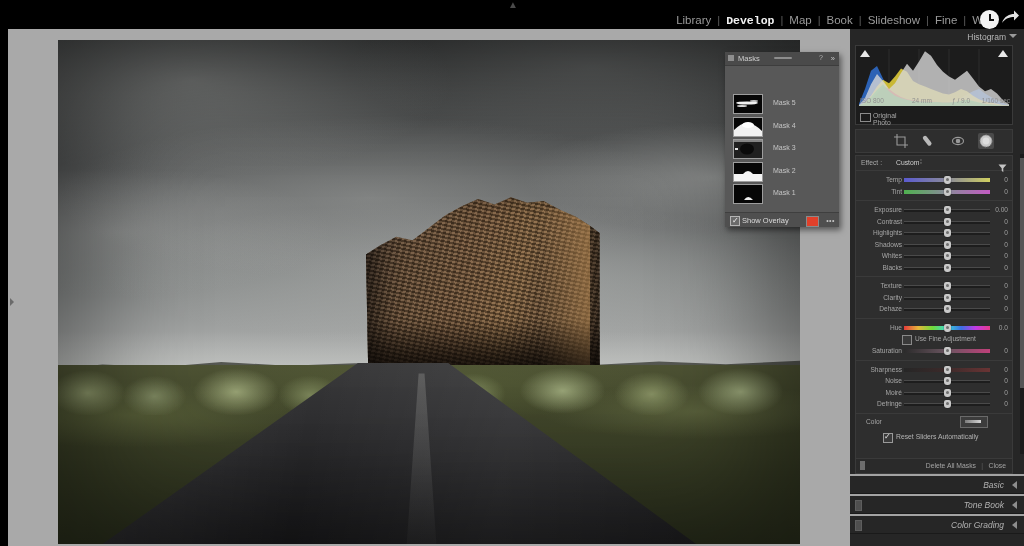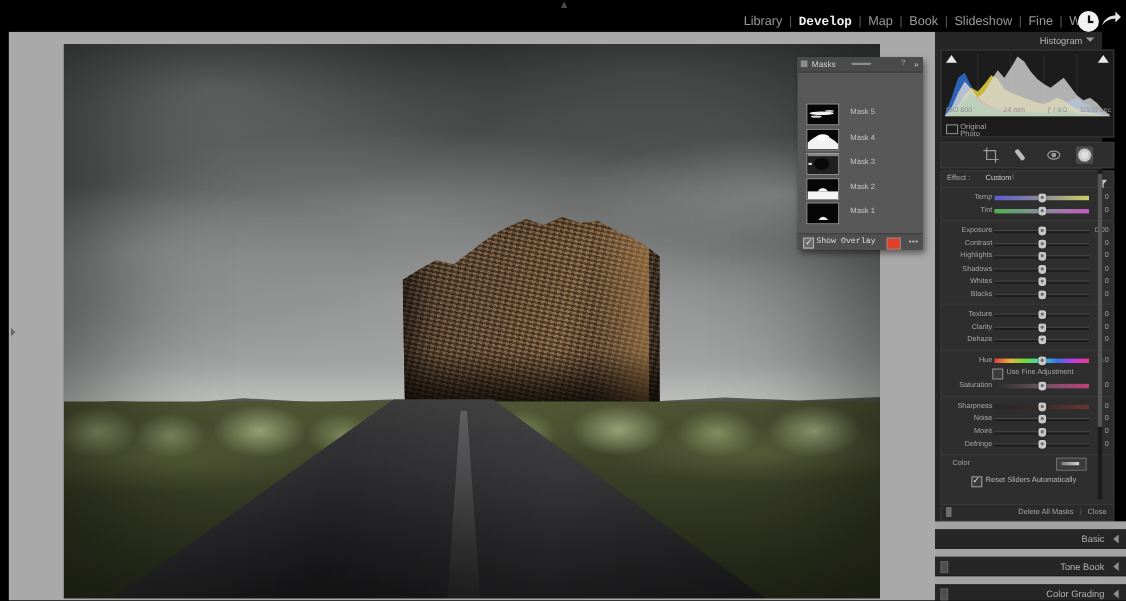--- a/index.html
+++ b/index.html
@@ -104,26 +104,26 @@
   .plusbtn:before{content:"";position:absolute;left:8px;top:4px;width:2px;height:10px;background:#e9e9e9;}
   .plusbtn:after{content:"";position:absolute;left:4px;top:8px;width:10px;height:2px;background:#e9e9e9;}
   .createlbl{position:absolute;left:33px;top:6px;font-size:7.5px;color:#d2d2d2;}
   .mlist{position:absolute;left:0;top:40px;width:100%;}
   .mrow{position:relative;height:22.5px;}
   .mthumb{position:absolute;left:8px;top:2px;width:28px;height:18px;background:#0a0a0a;border:1px solid #9d9d9d;overflow:hidden;}
   .mlbl{position:absolute;left:48px;top:7px;font-size:7px;color:#c6c6c6;}
   .ovrow{position:absolute;left:0;bottom:0;width:100%;height:14px;background:#4f4f4f;border-top:1px solid #3f3f3f;}
   .ovchk{position:absolute;left:5px;top:3px;width:8px;height:8px;border:1px solid #b4b4b4;background:#6a6a6a;}
   .ovchk .tick{position:absolute;left:1px;top:-1px;font-size:8px;line-height:9px;color:#f0f0f0;}
-  .ovlbl{position:absolute;left:17px;top:3px;font-size:7.5px;color:#dcdcdc;font-family:Liberation Mono, monospace;}
+  .ovlbl{position:absolute;left:17px;top:3px;font-size:7.5px;color:#dcdcdc;}
   .ovsw{position:absolute;right:20px;top:3px;width:11px;height:9px;border:1px solid #8a8a8a;}
   .ovdots{position:absolute;right:4px;top:4px;font-size:7px;color:#c4c4c4;letter-spacing:.5px;}
 
   
-  .right{position:absolute;left:850px;top:29px;width:152px;height:517px;background:#262626;}
+  .right{position:absolute;left:850px;top:29px;width:174px;height:517px;background:#262626;}
   .histhdr{position:relative;height:16px;}
   .histhdr .lbl{position:absolute;right:18px;top:3px;font-size:8.5px;color:#b6b6b6;}
   .histhdr .tri{position:absolute;right:7px;top:5px;width:0;height:0;
      border-left:4px solid transparent;border-right:4px solid transparent;border-top:4px solid #9a9a9a;}
   .histbox{position:absolute;left:5px;top:16px;width:156px;height:78px;background:#1c1c1c;border:1px solid #3a3a3a;}
   .histgraph{position:absolute;left:3px;top:3px;width:150px;height:57px;overflow:hidden;}
   .htri{position:absolute;width:0;height:0;border-left:5px solid transparent;border-right:5px solid transparent;border-bottom:7px solid #e8e8e8;}
   .exif{position:absolute;left:4px;bottom:16px;width:150px;height:11px;}
   .exif span{position:absolute;font-size:6.5px;color:#909090;white-space:nowrap;}
   .origrow{position:absolute;left:4px;bottom:2px;height:11px;}
@@ -162,21 +162,21 @@
   .resetrow .bx .tick{position:absolute;left:0px;top:-2px;font-size:8px;line-height:10px;color:#e8e8e8;}
   .resetrow .lb{position:absolute;left:40px;top:3px;font-size:6.8px;color:#b4b4b4;}
 
   .footrow{position:absolute;left:5px;top:429px;width:156px;height:14px;background:#2a2a2a;border:1px solid #3a3a3a;}
   .footrow .sw{position:absolute;left:4px;top:2px;width:5px;height:9px;background:#6e6e6e;}
   .footrow .del{position:absolute;right:36px;top:3px;font-size:6.8px;color:#a4a4a4;}
   .footrow .pipe{position:absolute;right:29px;top:3px;font-size:6.8px;color:#5f5f5f;}
   .footrow .cls{position:absolute;right:6px;top:3px;font-size:6.8px;color:#a4a4a4;}
 
   .collapsed{position:absolute;left:0;width:174px;}
-  .chead{position:relative;height:17px;background:#262626;border-top:7px solid #a3a3a3;border-bottom:1px solid #1a1a1a;}
+  .chead{position:relative;height:17px;background:#262626;border-top:2px solid #a3a3a3;border-bottom:1px solid #1a1a1a;font-style:italic;}
   .chead .sw{position:absolute;left:5px;top:4px;width:5px;height:9px;background:#4f4f4f;border:1px solid #5e5e5e;}
   .chead .nm{position:absolute;right:20px;top:4px;font-size:8.5px;color:#b2b2b2;}
   .chead .nm .dim{color:#7d7d7d;}
   .chead .ar{position:absolute;right:7px;top:5px;width:0;height:0;
      border-top:4px solid transparent;border-bottom:4px solid transparent;border-right:5px solid #8e8e8e;}
   .scrollbar{position:absolute;right:0px;top:125px;width:4px;height:300px;background:#1b1b1b;}
   .scrollbar .thumb{position:absolute;left:0;top:4px;width:4px;height:230px;background:#555;}
 </style>
 </head>
 <body>

